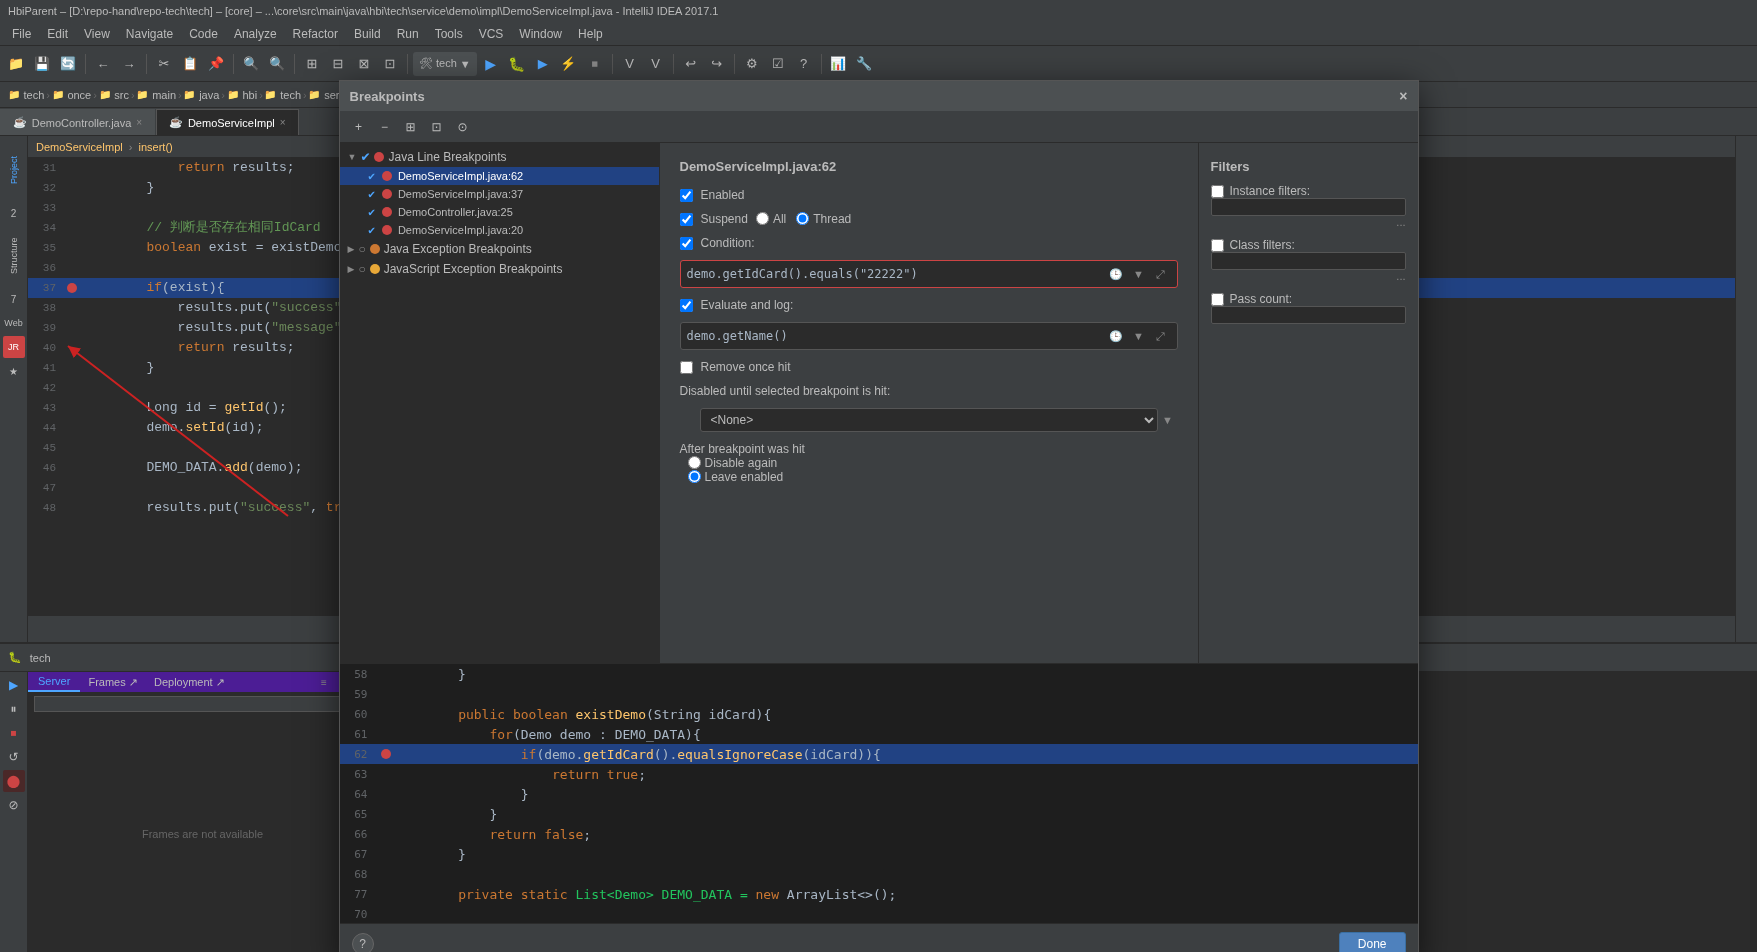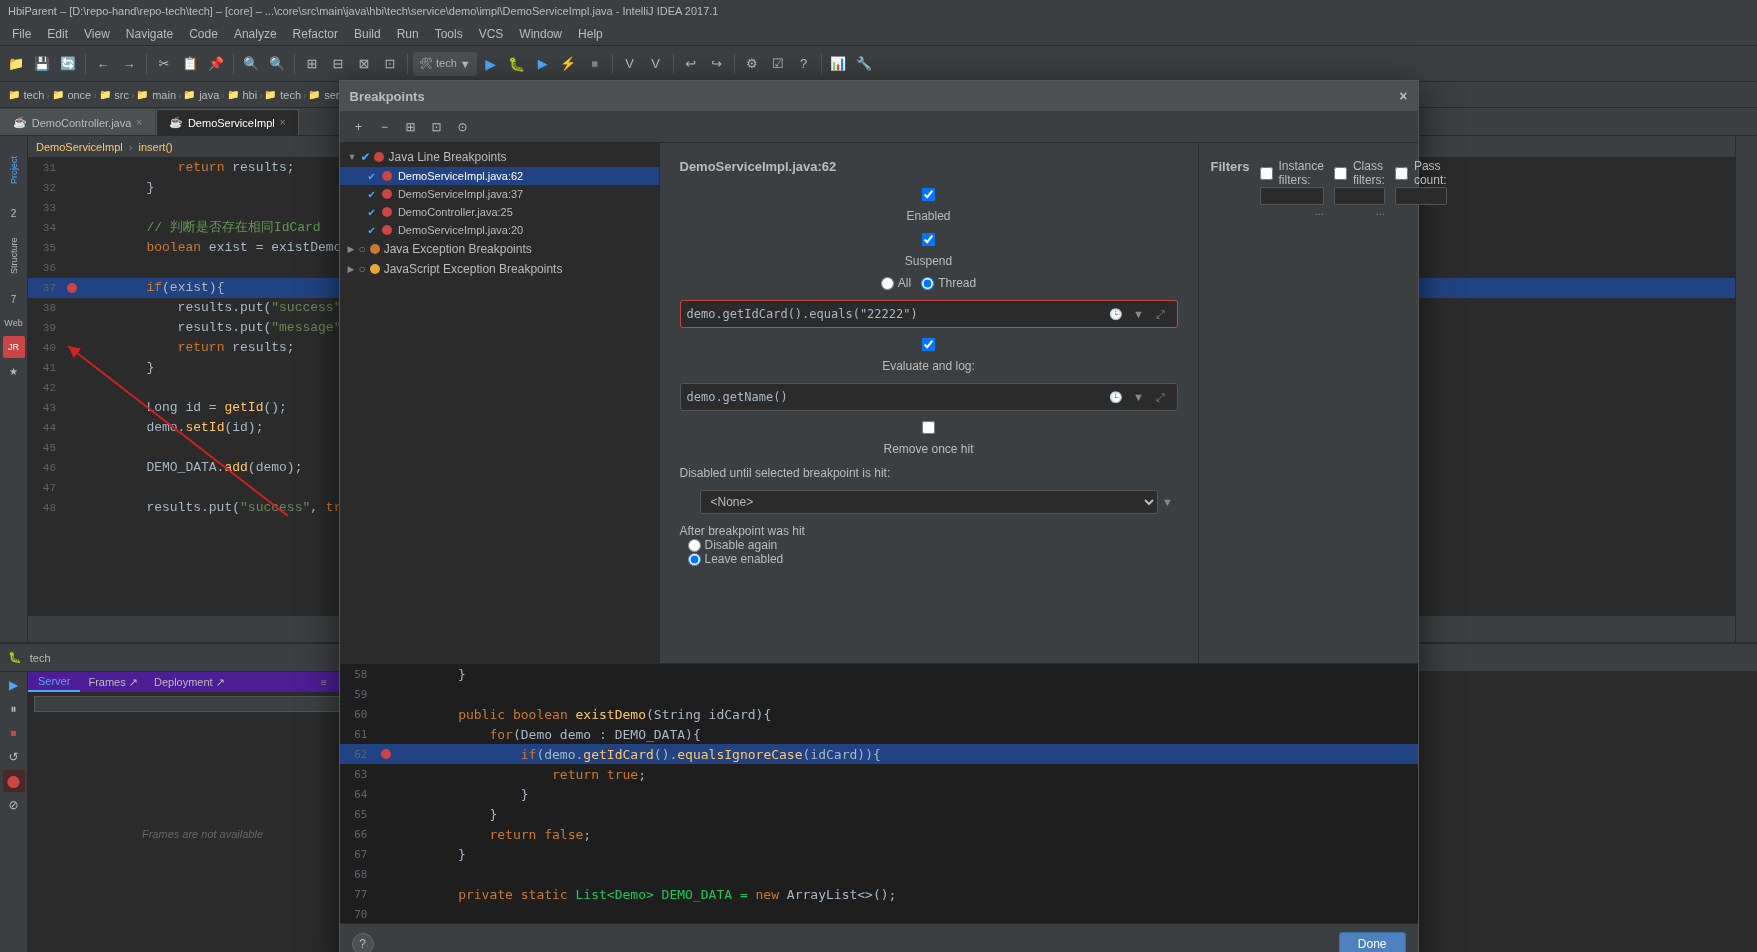--- a/index.html
+++ b/index.html
@@ -225,21 +225,20 @@
     }
     .debug-tab.active { border-bottom-color: #4ea6ff; color: #4ea6ff; }
     #debug-frames {
       flex: 1;
       background: #2b2b2b;
       display: flex;
       align-items: center;
       justify-content: center;
       color: #666;
       font-size: 11px;
-      font-style: italic;
     }
     #debug-right {
       flex: 1;
     }
 
     
     #dialog-overlay {
       position: fixed;
       top: 0; left: 0; right: 0; bottom: 0;
       z-index: 100;
@@ -332,25 +331,24 @@
       font-size: 13px;
       font-weight: bold;
       color: #bbbbbb;
       margin-bottom: 4px;
     }
     .detail-row {
       display: flex;
       align-items: center;
       gap: 8px;
       font-size: 12px;
-      flex-direction: column;
     }
     .detail-label { color: #bbbbbb; }
     .radio-group { display: flex; align-items: center; gap: 10px; }
-    .radio-option { display: flex; align-items: flex-end; gap: 4px; color: #bbbbbb; font-size: 12px; }
+    .radio-option { display: flex; align-items: flex-start; gap: 4px; color: #bbbbbb; font-size: 12px; }
 
     .condition-input-row {
       display: flex;
       align-items: center;
       gap: 6px;
       border: 1px solid #cc4444;
       border-radius: 3px;
       padding: 3px 6px;
       background: #2b2b2b;
     }
@@ -439,21 +437,21 @@
     }
     .line-content-dlg { white-space: pre; }
 
     
     #filters-panel {
       width: 220px;
       border-left: 1px solid #2b2b2b;
       padding: 16px 12px;
       background: #3c3f41;
       display: flex;
-      flex-direction: row;
+      flex-direction: column;
       gap: 10px;
     }
     .filter-title { font-size: 13px; font-weight: bold; color: #bbbbbb; }
     .filter-row { display: flex; align-items: center; gap: 6px; font-size: 12px; color: #bbbbbb; }
     .filter-input {
       width: 100%; background: #2b2b2b; border: 1px solid #555;
       color: #bbbbbb; font-size: 11px; padding: 2px 4px; border-radius: 2px;
     }
     .filter-more-btn {
       font-size: 11px; color: #888; cursor: pointer; text-align: right;
@@ -924,20 +922,24 @@
               <input type="radio" name="suspend" style="">
               <span>All</span>
             </label>
             <label class="radio-option">
               <input type="radio" name="suspend" checked="" style="">
               <span>Thread</span>
             </label>
           </div>
         </div>
 
+        <div class="detail-row">
+          <input type="checkbox" checked="" style="">
+          <span class="detail-label">Condition:</span>
+        </div>
         <div class="condition-input-row">
           <input type="text" class="condition-input" value="demo.getIdCard().equals(&quot;22222&quot;)" style="">
           <div class="condition-actions">
             <div class="cond-btn">🕒</div>
             <div class="cond-btn">▼</div>
             <div class="cond-btn">⤢</div>
           </div>
         </div>
 
 

